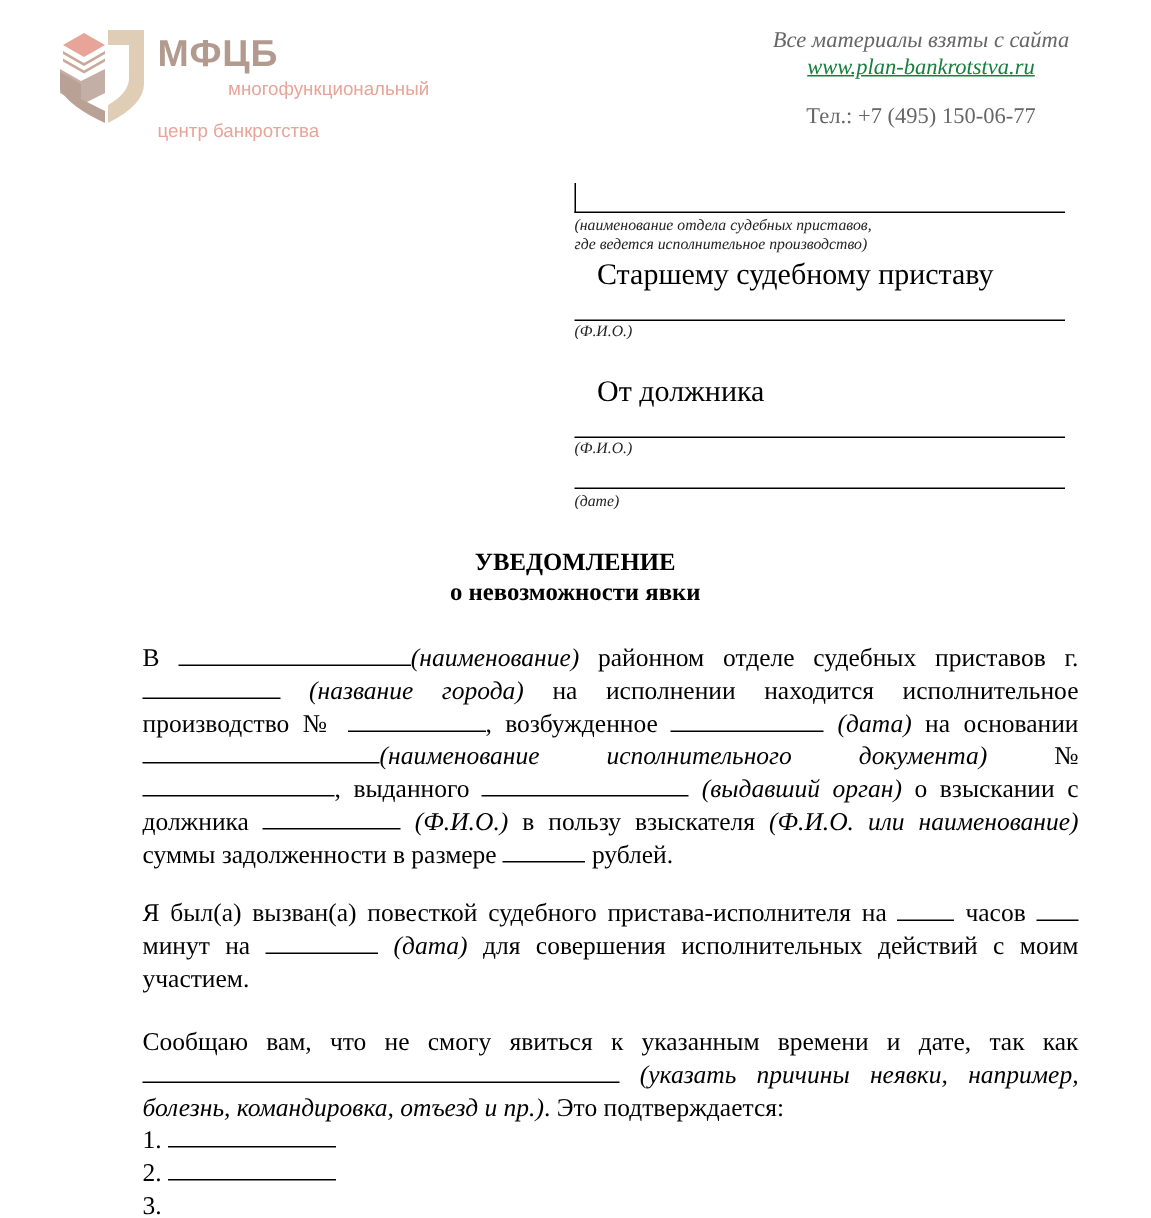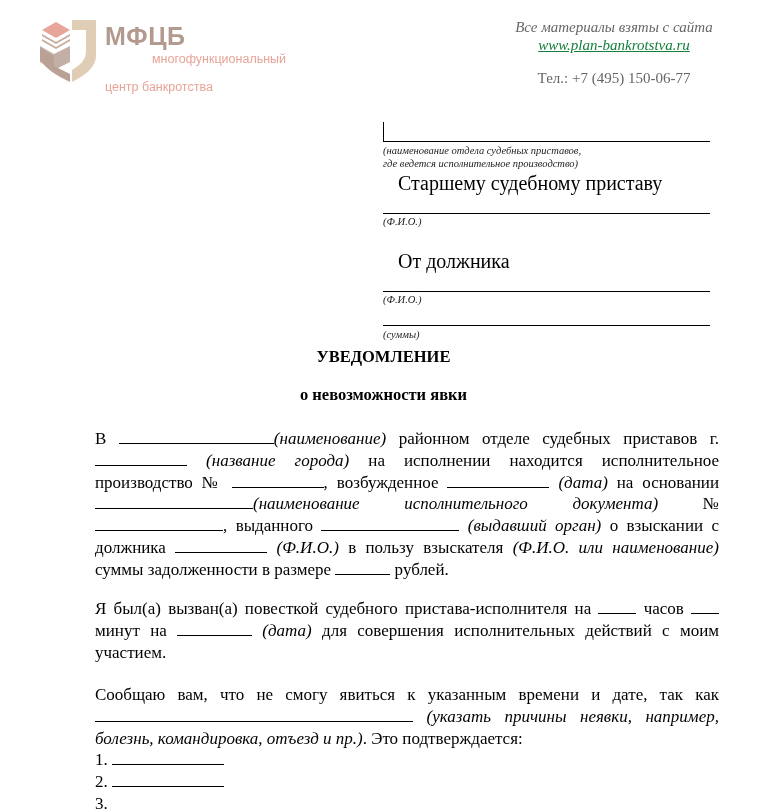--- a/index.html
+++ b/index.html
@@ -23,21 +23,21 @@
   .contact a { color: #15803d; text-decoration: underline; }
   .contact .gap { height: 15px; }
   .fill-line { position: absolute; left: 383px; width: 327px; border-top: 1.5px solid #000; }
   .vbar { position: absolute; left: 383px; top: 122px; width: 0; height: 20px; border-left: 1.5px solid #000; }
   .hint { position: absolute; left: 383px; width: 327px; font-style: italic;
           font-size: 10.5px; line-height: 13px; color: #222; }
   .addr-label { position: absolute; left: 383px; font-size: 20px; line-height: 20px; margin-left: 15px; }
 
   
   .title { position: absolute; left: 0; width: 767px; text-align: center; font-weight: bold; }
-  .title.t1 { top: 347px; font-size: 16.5px; }
+  .title.t1 { top: 365px; font-size: 16.5px; }
   .title.t2 { top: 385px; font-size: 16.5px; }
 
   
   .para { position: absolute; left: 95px; width: 624px; font-size: 17px; line-height: 21.8px;
           text-align: justify; text-align-last: left; }
   .para i { font-style: italic; }
   .p1 { top: 428px; }
   .p2 { top: 598px; }
   .p3 { top: 684px; }
   .list { position: absolute; left: 95px; top: 749px; font-size: 17px; line-height: 21.8px; }
@@ -71,21 +71,21 @@
 <div class="fill-line" style="top:141px;"></div>
 <div class="hint" style="top:144px;">(наименование отдела судебных приставов,</div>
 <div class="hint" style="top:157px;">где ведется исполнительное производство)</div>
 <div class="addr-label" style="top:173px;">Старшему судебному приставу</div>
 <div class="fill-line" style="top:213px;"></div>
 <div class="hint" style="top:215px;">(Ф.И.О.)</div>
 <div class="addr-label" style="top:251px;">От должника</div>
 <div class="fill-line" style="top:291px;"></div>
 <div class="hint" style="top:293px;">(Ф.И.О.)</div>
 <div class="fill-line" style="top:325px;"></div>
-<div class="hint" style="top:328px;">(суммы)</div>
+<div class="hint" style="top:328px;">(дате)</div>
 
 <div class="title t1">УВЕДОМЛЕНИЕ</div>
 <div class="title t2">о невозможности явки</div>
 
 <div class="para p1"><span>В </span><span class="blank" style="width:155px"></span><i>(наименование)</i><span> районном отделе судебных приставов г.</span><span class="blank" style="width:92px"></span> <i>(название города)</i><span> на исполнении находится исполнительное производство № </span><span class="blank" style="width:92px"></span><span>, возбужденное </span><span class="blank" style="width:102px"></span> <i>(дата)</i><span> на основании </span><span class="blank" style="width:158px"></span><i>(наименование исполнительного документа)</i><span> № </span><span class="blank" style="width:128px"></span><span>, выданного </span><span class="blank" style="width:138px"></span> <i>(выдавший орган)</i><span> о взыскании с должника </span><span class="blank" style="width:92px"></span> <i>(Ф.И.О.)</i><span> в пользу взыскателя </span><i>(Ф.И.О. или наименование)</i><span> суммы задолженности в размере </span><span class="blank" style="width:55px"></span><span> рублей.</span></div>
 
 <div class="para p2"><span>Я был(а) вызван(а) повесткой судебного пристава-исполнителя на </span><span class="blank" style="width:38px"></span><span> часов </span><span class="blank" style="width:28px"></span><span> минут на </span><span class="blank" style="width:75px"></span> <i>(дата)</i><span> для совершения исполнительных действий с моим участием.</span></div>
 
 <div class="para p3"><span>Сообщаю вам, что не смогу явиться к указанным времени и дате, так как </span><span class="blank" style="width:318px"></span> <i>(указать причины неявки, например, болезнь, командировка, отъезд и пр.)</i><span>. Это подтверждается:</span></div>
 

